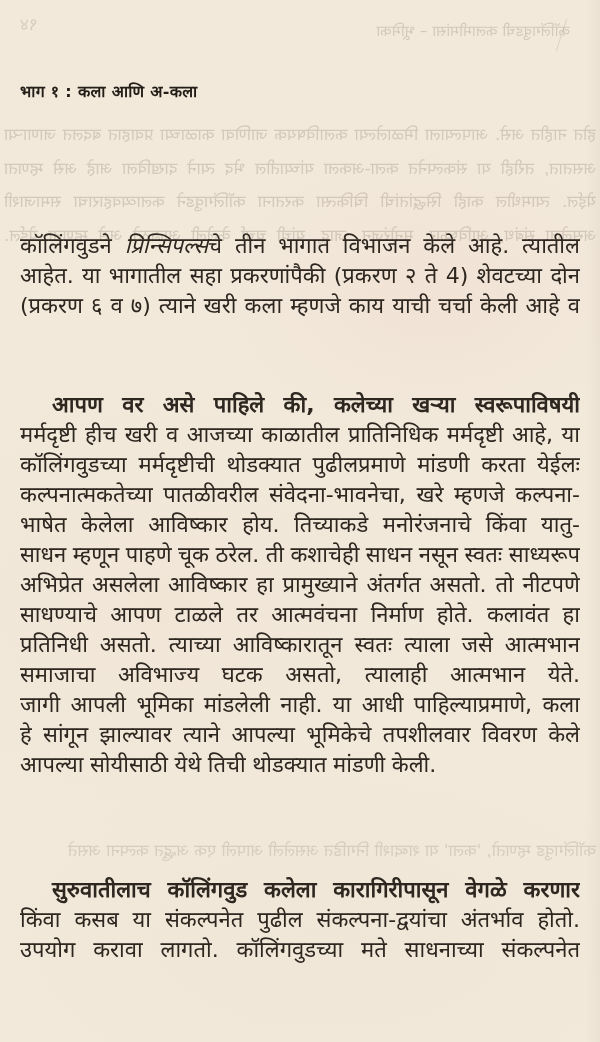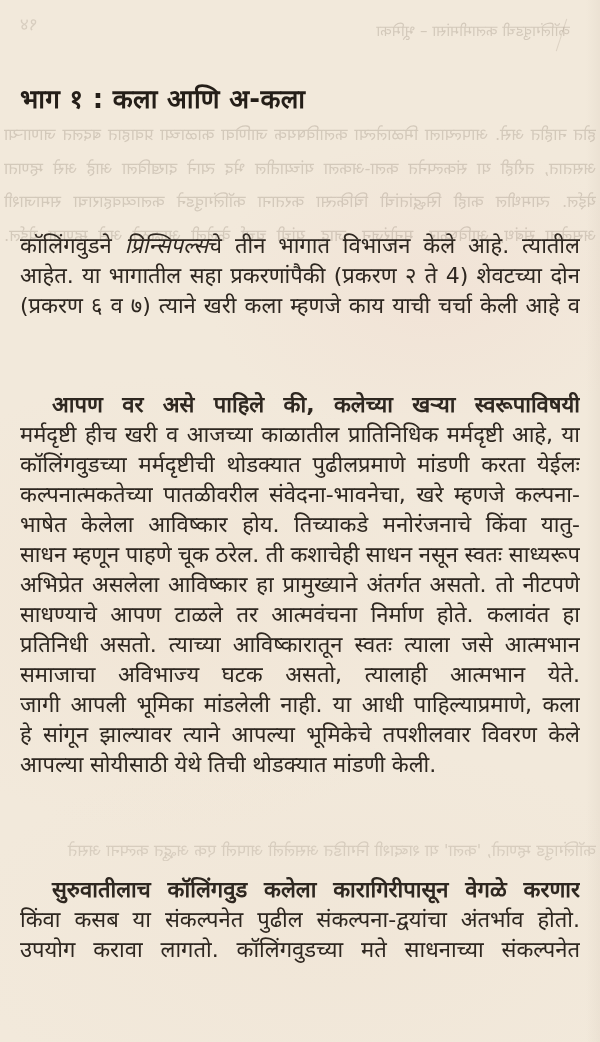--- a/index.html
+++ b/index.html
@@ -28,21 +28,21 @@
   }
   .gh-pagenum{top:12px;left:20px;font-size:17px;opacity:.22;}
   .gh-header{top:20px;left:300px;width:270px;font-size:15px;text-align:left;opacity:.26;}
   .gh-block{top:118px;left:4px;width:592px;font-size:16.5px;line-height:33.5px;text-align:justify;
             -moz-text-align-last:justify;text-align-last:justify;opacity:.26;}
   .gh-block .gline{height:33.5px;overflow:hidden;}
   .gh-mid{top:838px;left:4px;width:592px;font-size:16.5px;opacity:.22;white-space:nowrap;overflow:hidden;}
   
   .heading{
     position:absolute;top:80px;left:20px;margin:0;
-    font-size:26px;font-weight:bold;letter-spacing:.3px;
+    font-size:16px;font-weight:bold;letter-spacing:.3px;
     color:#241e18;
   }
   
   .para{
     position:absolute;left:20px;width:560px;
     font-size:22px;line-height:30px;
     color:#2e2720;
   }
   .p1{top:231px;}
   .p2{top:390px;}

